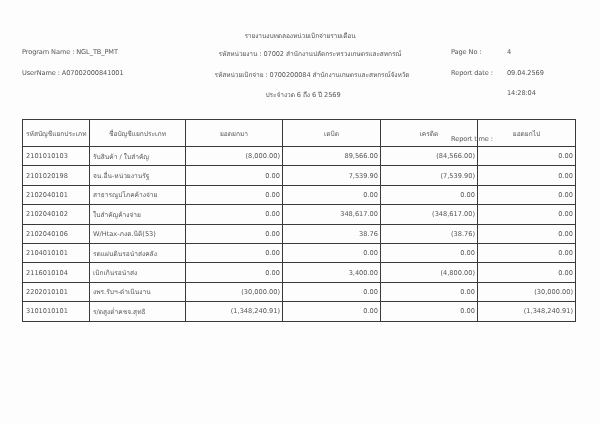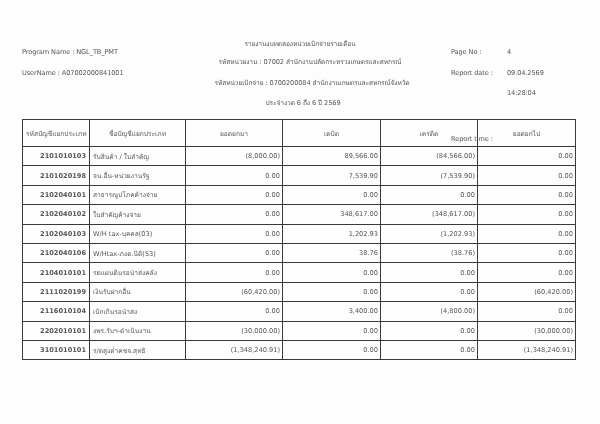--- a/index.html
+++ b/index.html
@@ -5,39 +5,39 @@
   html, body { margin: 0; padding: 0; }
   body {
     width: 600px; height: 424px; overflow: hidden;
     background: #fdfdfd;
     font-family: "DejaVu Sans", sans-serif;
     color: #444;
     position: relative;
   }
   .abs { position: absolute; white-space: nowrap; }
   .hdr-txt { font-size: 6.6px; color: #555; letter-spacing: -0.1px; }
-  .center { transform: translateX(-50%); margin-top: 8px; }
+  .center { transform: translateX(-50%); }
   table.report {
     position: absolute; left: 22px; top: 119px;
     border-collapse: collapse;
     width: 553px;
     font-size: 6.6px;
     color: #555;
     table-layout: fixed;
   }
   table.report td, table.report th {
     border: 1.2px solid #3a3a3a;
     padding: 0 3px;
     height: 18.4px;
     overflow: hidden; white-space: nowrap;
     font-weight: normal;
   }
   table.report th { height: 26px; text-align: center; color: #555; }
   table.report td.num { text-align: right; padding-right: 2px; }
-  table.report td.code { text-align: right; font-weight: bold; }
+  table.report td.code { text-align: left; }
   table.report td.name { text-align: left; }
 </style>
 </head>
 <body>
 
 <div class="abs hdr-txt center" style="left:300px; top:30px;">รายงานงบทดลองหน่วยเบิกจ่ายรายเดือน</div>
 
 <div class="abs hdr-txt" style="left:22px; top:48px;">Program Name : NGL_TB_PMT</div>
 <div class="abs hdr-txt center" style="left:310px; top:48px;">รหัสหน่วยงาน : 07002 สำนักงานปลัดกระทรวงเกษตรและสหกรณ์</div>
 <div class="abs hdr-txt" style="left:451px; top:48px;">Page No :</div>
@@ -98,50 +98,34 @@
       </tr>
       <tr>
         <td class="code">2102040102</td>
         <td class="name">ใบสำคัญค้างจ่าย</td>
         <td class="num">0.00</td>
         <td class="num">348,617.00</td>
         <td class="num">(348,617.00)</td>
         <td class="num">0.00</td>
       </tr>
       <tr>
-        <td class="code">2102040103</td>
-        <td class="name">W/H tax-บุคคล(03)</td>
-        <td class="num">0.00</td>
-        <td class="num">1,202.93</td>
-        <td class="num">(1,202.93)</td>
-        <td class="num">0.00</td>
-      </tr>
-      <tr>
         <td class="code">2102040106</td>
         <td class="name">W/Htax-ภงด.นิติ(53)</td>
         <td class="num">0.00</td>
         <td class="num">38.76</td>
         <td class="num">(38.76)</td>
         <td class="num">0.00</td>
       </tr>
       <tr>
         <td class="code">2104010101</td>
         <td class="name">รดแผ่นดินรอนำส่งคลัง</td>
         <td class="num">0.00</td>
         <td class="num">0.00</td>
         <td class="num">0.00</td>
         <td class="num">0.00</td>
-      </tr>
-      <tr>
-        <td class="code">2111020199</td>
-        <td class="name">เงินรับฝากอื่น</td>
-        <td class="num">(60,420.00)</td>
-        <td class="num">0.00</td>
-        <td class="num">0.00</td>
-        <td class="num">(60,420.00)</td>
       </tr>
       <tr>
         <td class="code">2116010104</td>
         <td class="name">เบิกเกินรอนำส่ง</td>
         <td class="num">0.00</td>
         <td class="num">3,400.00</td>
         <td class="num">(4,800.00)</td>
         <td class="num">0.00</td>
       </tr>
       <tr>

